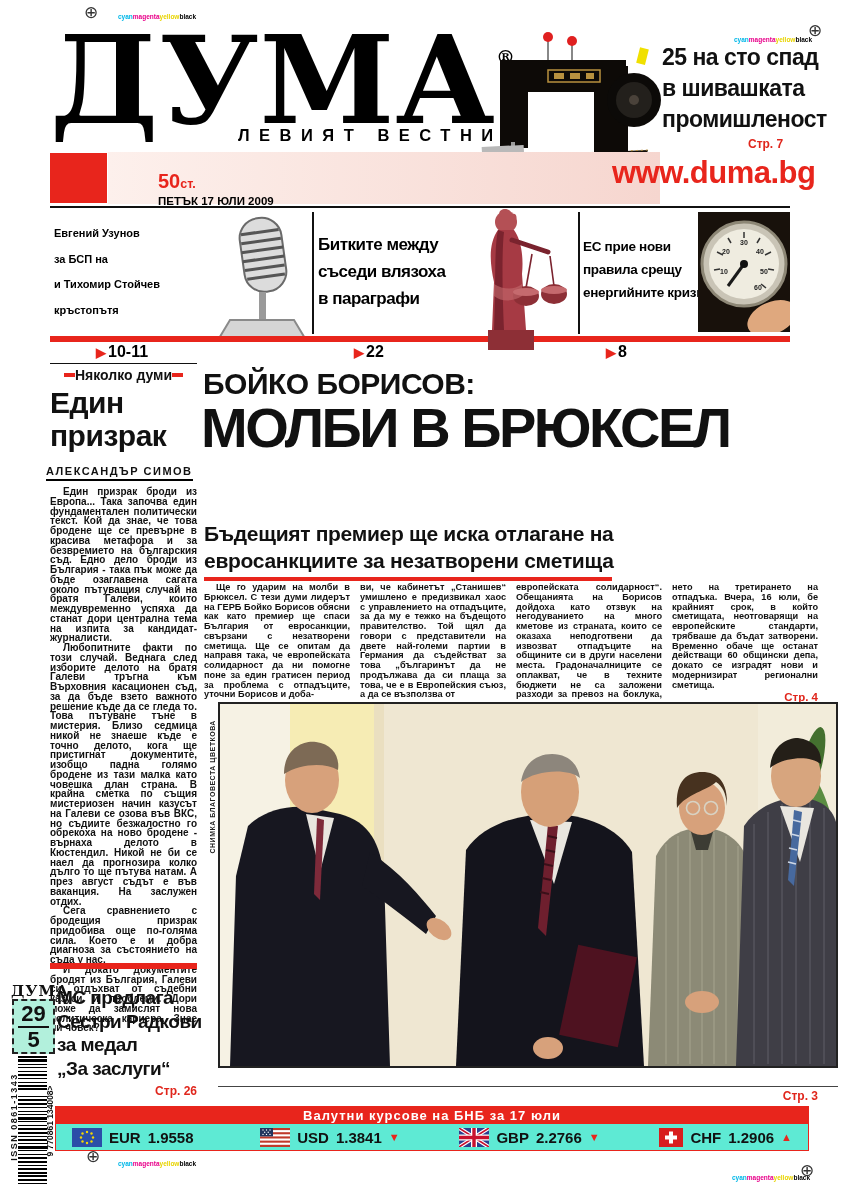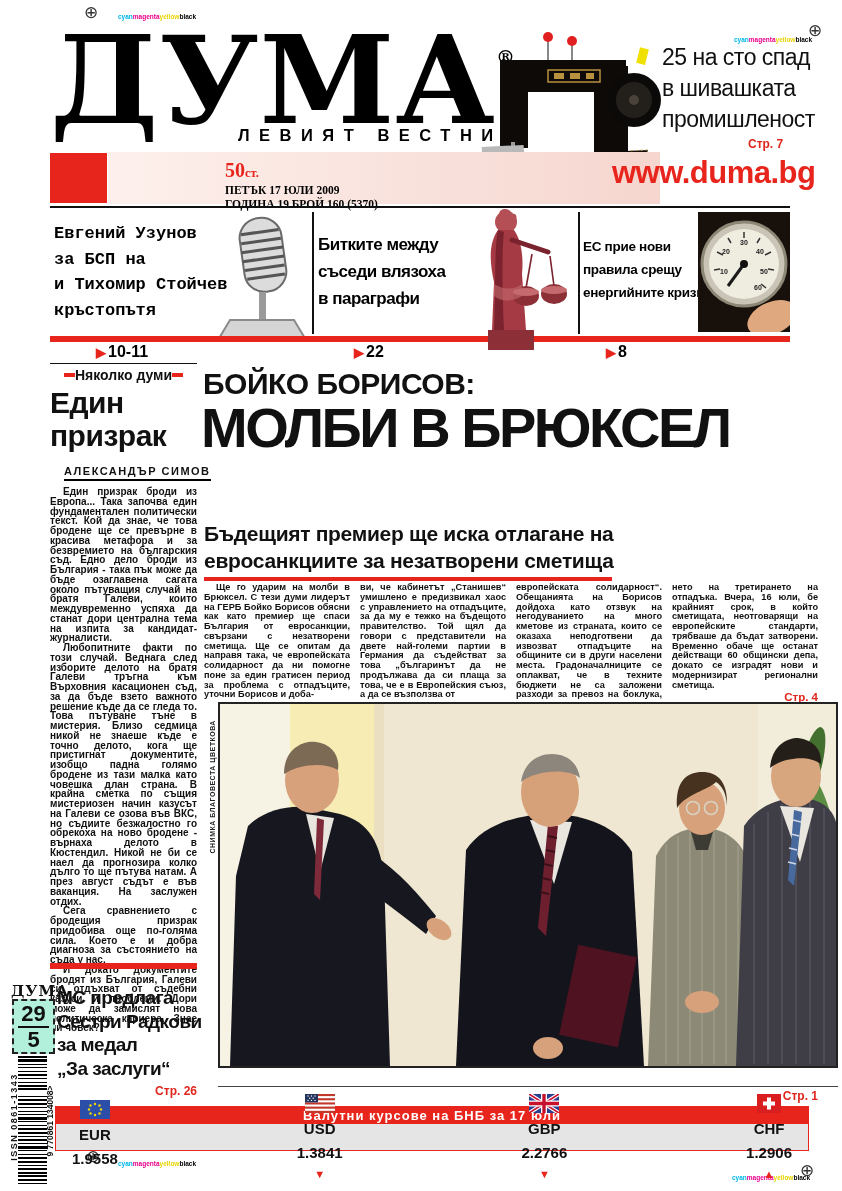--- a/index.html
+++ b/index.html
@@ -8,45 +8,45 @@
   .abs{position:absolute;}
   .nw{white-space:nowrap;}
   
   .regmark{font-size:17px;color:#333;line-height:1;}
   .colorbar{font-size:6.5px;font-weight:bold;letter-spacing:0;}
   .colorbar .c{color:#00b7e8;}.colorbar .m{color:#e8008a;}.colorbar .y{color:#e8d400;}.colorbar .k{color:#000;}
   
   .masthead{left:50px;top:18px;font-family:"DejaVu Serif",serif;font-weight:bold;font-size:122px;line-height:1.02;letter-spacing:1px;color:#000;}
   .masthead sup{font-size:19px;vertical-align:60px;letter-spacing:0;}
   .tagline{left:238px;top:126px;font-size:16.5px;font-weight:bold;letter-spacing:9.5px;color:#000;}
-  .tr-head{left:662px;top:42px;width:160px;font-weight:normal;font-size:23px;line-height:31px;letter-spacing:-0.5px;}
+  .tr-head{left:662px;top:42px;width:160px;font-weight:bold;font-size:23px;line-height:31px;letter-spacing:-0.5px;}
   .pageref{color:#e0261c;font-weight:bold;font-size:12px;}
   .red-square{left:50px;top:153px;width:57px;height:50px;background:#e8251c;}
   .pink-strip{left:108px;top:152px;width:552px;height:52px;background:linear-gradient(to right,#fdf0ec,#f6d6cf);}
-  .pink-inner{margin-left:117px;padding-top:8px;font-family:Liberation Serif, serif;}
+  .pink-inner{margin-left:50px;padding-top:19px;}
   .price{color:#e8251c;font-weight:bold;font-size:20px;line-height:20px;}
   .price .unit{font-size:12.5px;}
   .dateline{font-weight:bold;font-size:11.5px;line-height:14px;color:#000;}
   .site{left:612px;top:155px;width:200px;font-size:31px;font-weight:bold;color:#e8251c;letter-spacing:-0.5px;}
   .hr-black{background:#111;}
   
   .teaser{font-weight:bold;color:#000;}
   .teaser .tl{white-space:nowrap;}
-  .t1{left:54px;top:221px;font-size:17px;line-height:25.5px;font-family:Liberation Mono, monospace;}
+  .t1{left:54px;top:221px;font-size:11px;line-height:25.5px;}
   .t2{left:318px;top:231px;font-size:17px;line-height:27px;letter-spacing:-0.5px;}
   .t3{left:583px;top:235px;font-size:13.5px;line-height:23px;letter-spacing:-0.3px;}
   .vdiv{width:2px;background:#111;}
   .red-bar{background:#e8251c;}
   .marker{font-size:16px;font-weight:bold;color:#000;text-shadow:1px 1px 0 #fff;}
   .marker .tri{color:#e8251c;font-size:13px;text-shadow:none;margin-right:2px;}
   
   .op-head{left:50px;top:367px;width:147px;display:flex;align-items:center;justify-content:center;font-size:14px;font-weight:bold;}
   .op-dash{width:11px;height:4px;background:#e8251c;}
   .op-title{left:50px;top:386px;font-size:30px;line-height:33px;font-weight:bold;letter-spacing:-0.5px;}
-  .op-author{left:64px;top:465px;font-size:11px;font-weight:bold;letter-spacing:1.5px;border-bottom:2px solid #000;padding-bottom:2px;}
+  .op-author{left:46px;top:465px;font-size:11px;font-weight:bold;letter-spacing:1.5px;border-bottom:2px solid #000;padding-bottom:2px;}
   .op-body{left:50px;top:487px;width:147px;font-size:10px;line-height:9.75px;font-weight:bold;text-align:justify;}
   .op-body p{margin:0;text-indent:13px;}
   
   .kicker{left:203px;top:367px;font-size:30px;font-weight:bold;letter-spacing:-0.5px;}
   .headline{left:201px;top:398px;font-size:56px;line-height:59px;font-weight:bold;letter-spacing:-2.5px;}
   .subhead{left:204px;top:521px;font-size:21px;line-height:26.5px;font-weight:bold;letter-spacing:-0.3px;}
   .sub-underline{left:204px;top:577px;width:408px;height:3.5px;background:#e8251c;}
   .article{left:204px;top:583px;width:620px;display:flex;gap:10px;}
   .article .col{width:146px;font-size:9.2px;line-height:9.75px;font-weight:bold;text-align:justify;}
   .article .col.first{text-indent:12px;}
@@ -60,24 +60,24 @@
   .mini-duma{left:11px;top:982px;font-family:"DejaVu Serif",serif;font-weight:bold;font-size:15px;letter-spacing:1px;}
   .mint-box{left:12px;top:999px;width:43px;height:55px;background:#b2f0dc;border:2px dashed #222;box-sizing:border-box;
             display:flex;flex-direction:column;align-items:center;justify-content:center;font-weight:bold;font-size:22px;line-height:24px;}
   .mint-box .n1{border-bottom:2px solid #111;padding:0 3px;}
   .barcode{left:18px;top:1056px;width:29px;height:130px;background:repeating-linear-gradient(to bottom,#000 0 1.5px,#fff 1.5px 3px,#000 3px 5.5px,#fff 5.5px 7.5px,#000 7.5px 8.5px,#fff 8.5px 11px,#000 11px 12px,#fff 12px 14.5px);}
   .issn-text{left:-52px;top:1112px;width:132px;transform:rotate(-90deg);font-size:9px;font-weight:bold;letter-spacing:1.5px;text-align:center;}
   .bar-digits{left:-10px;top:1116px;width:120px;transform:rotate(-90deg);font-size:8.5px;font-weight:bold;text-align:center;}
   .medal{left:57px;top:986px;font-size:19px;line-height:23.5px;font-weight:bold;letter-spacing:-0.5px;}
   .medal-page{left:57px;top:1084px;width:140px;text-align:right;}
   
-  .cur{left:55px;top:1106px;width:752px;border:1px solid #e8251c;background:#e5e5e5;}
+  .cur{left:55px;top:1106px;width:752px;border:1px solid #e8251c;background:#5eead4;}
   .cur-title{height:17px;background:#e8251c;color:#fff;font-weight:bold;font-size:13px;line-height:17px;text-align:center;letter-spacing:1px;}
   .cur-body{height:26px;display:flex;align-items:center;padding:0 16px;justify-content:space-between;}
-  .rate{display:flex;align-items:center;gap:7px;font-weight:bold;font-size:15px;color:#111;flex-direction:column;}
+  .rate{display:flex;align-items:center;gap:7px;font-weight:bold;font-size:15px;color:#111;}
   .rate .arrow{color:#e8251c;font-size:11px;}
   .flag{display:block;}
   .icon-block{line-height:0;}
 </style>
 </head>
 <body>
 
 <div class="page">
 
   <div class="abs regmark" style="left:84px;top:4px;">⊕</div>
@@ -124,21 +124,20 @@
     <div class="nw">в шивашката</div>
     <div class="nw">промишленост</div>
   </div>
   <div class="abs pageref" style="left:748px;top:137px;">Стр. 7</div>
 
   <div class="abs red-square"></div>
   <div class="abs pink-strip">
     <div class="pink-inner">
       <div class="price"><span>50</span><span class="unit">ст.</span></div>
       <div class="dateline">ПЕТЪК 17 ЮЛИ 2009</div>
-      <div class="dateline">ГОДИНА 19 БРОЙ 160 (5370)</div>
     </div>
   </div>
   <div class="abs site nw">www.duma.bg</div>
 
   <div class="abs hr-black" style="left:50px;top:206px;width:740px;height:2px;"></div>
 
   <div class="abs teaser t1">
     <div class="tl">Евгений Узунов</div>
     <div class="tl">за БСП на</div>
     <div class="tl">и Тихомир Стойчев</div>
@@ -325,21 +324,21 @@
         <path d="M534 120 L534 360 M548 108 L548 360 M562 100 L562 360 M576 96 L576 360 M590 98 L590 360 M604 104 L604 360" stroke="#57565e" stroke-width="1.4"></path>
         <polygon points="560,102 594,104 580,158" fill="#e9e6df"></polygon>
         <path d="M574 106 L582 108 L574 182 L568 176 Z" fill="#47699e"></path>
         <path d="M573 116 L581 118 M571 130 L579 132 M569 144 L577 146 M568 158 L576 160" stroke="#cfd8e6" stroke-width="1.6"></path>
         <ellipse cx="576" cy="72" rx="25" ry="31" fill="#d7a57e"></ellipse>
         <path d="M550 64 C552 42 566 34 578 34 C594 36 602 46 601 60 C588 50 562 54 550 64 Z" fill="#241f18"></path>
       </g>
     </svg>
   </div>
   <div class="abs cap-line"></div>
-  <div class="abs cap-page pageref">Стр. 1</div>
+  <div class="abs cap-page pageref">Стр. 3</div>
 
   <div class="abs mini-duma">ДУМА</div>
   <div class="abs mint-box">
     <span class="n1">29</span>
     <span>5</span>
   </div>
   <div class="abs issn-text nw">ISSN 0861-1343</div>
   <div class="abs barcode"></div>
   <div class="abs bar-digits nw">9 770861 134008&gt;</div>
 

